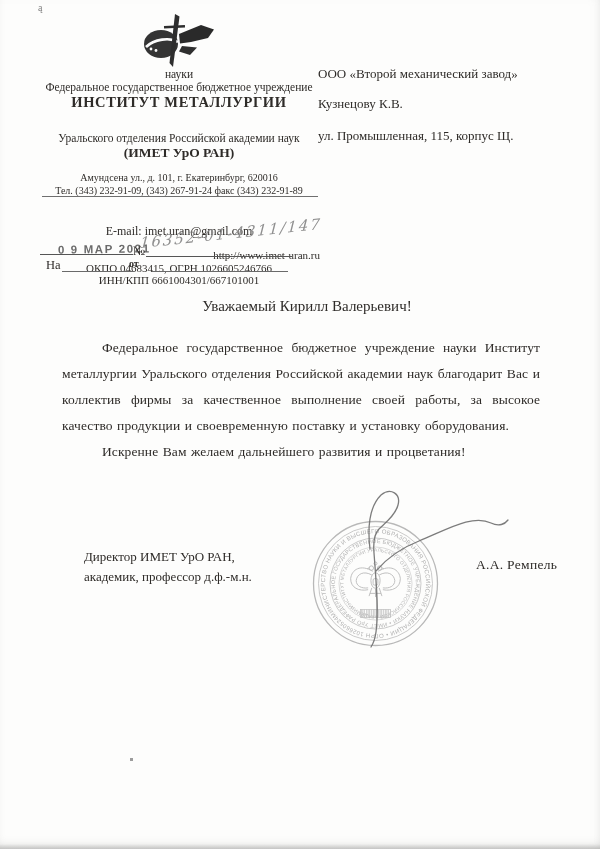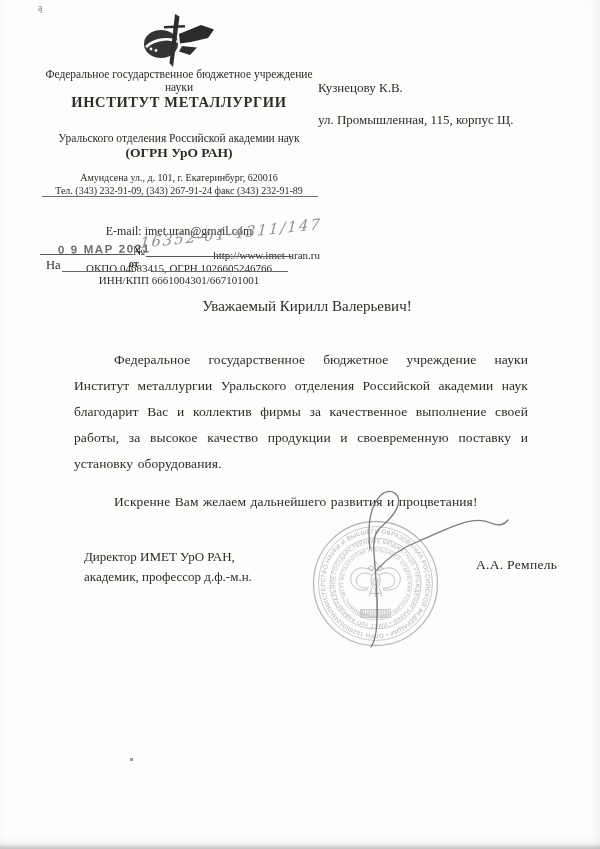--- a/index.html
+++ b/index.html
@@ -33,21 +33,21 @@
   .handwritten{left:140px;top:234px;font-family:"DejaVu Serif",serif;font-style:italic;font-size:15px;color:#8f8f8f;letter-spacing:2px;white-space:nowrap;transform:rotate(-6deg) skewX(-10deg);transform-origin:left center;}
   .na-label{left:46px;top:258px;font-size:12.5px;}
   .na-line{left:62px;top:271px;width:72px;border-bottom:1.1px solid #6a6a6a;}
   .ot-label{left:129px;top:258px;font-size:10px;font-weight:bold;}
   .ot-line{left:152px;top:271px;width:136px;border-bottom:1.1px solid #6a6a6a;}
   .recipient{left:318px;top:66px;width:252px;font-size:13px;line-height:16px;}
   .recipient .gap-s{height:14px;}
   .recipient .gap-m{height:16px;}
   .salutation{left:72px;top:298px;width:470px;text-align:center;font-size:15px;}
   .body-text{left:62px;top:335px;width:478px;}
-  .body-text p{margin:12px;font-size:13.5px;line-height:26px;text-align:justify;text-indent:40px;letter-spacing:.1px;word-spacing:1px;}
+  .body-text p{margin:0;font-size:13.5px;line-height:26px;text-align:justify;text-indent:40px;letter-spacing:.1px;word-spacing:1px;}
   .body-text p.closing{text-align:left;}
   .signer{left:84px;top:547px;font-size:13px;line-height:20px;}
   .signer-name{left:476px;top:557px;font-size:13.5px;letter-spacing:.3px;}
   .seal{left:312px;top:520px;width:127px;height:127px;opacity:.92;}
   .sig-overlay{left:0;top:0;width:600px;height:849px;pointer-events:none;}
   .speck{left:130px;top:758px;width:3px;height:3px;background:#5c5c5c;opacity:.6;}
   .bottom-band{left:0;bottom:0;width:600px;height:5px;background:linear-gradient(to top,rgba(150,150,148,.35),rgba(150,150,148,0));}
 </style>
 </head>
 <body>
@@ -61,25 +61,25 @@
     <path d="M 12,34 C 20,26 36,24 44,29" stroke="#fafafa" stroke-width="2.6" fill="none"></path>
     <circle cx="17" cy="36" r="1.4" fill="#fafafa"></circle>
     <circle cx="22" cy="37.5" r="1.4" fill="#fafafa"></circle>
     <path d="M 41,1 L 45.5,3.5 L 39,54 L 35.5,50 Z" fill="#2e2e2e"></path>
     <rect x="30" y="12.5" width="21" height="2.6" fill="#2e2e2e" transform="rotate(-3 40 14)"></rect>
     <path d="M 45,21 L 67,12 L 80,16.5 L 74,25 L 57,29 L 46,30.5 Z" fill="#2a2a2a"></path>
     <path d="M 48,33 L 63,34.5 L 56,42 L 45,38.5 Z" fill="#2f2f2f"></path>
   </svg>
 
   <div class="abs lh">
+    <div class="orgtype">науки</div>
     <div class="orgtype">Федеральное государственное бюджетное учреждение</div>
-    <div class="orgtype">науки</div>
     <div class="institute">ИНСТИТУТ МЕТАЛЛУРГИИ</div>
     <div class="branch">Уральского отделения Российской академии наук</div>
-    <div class="short">(ОГРН УрО РАН)</div>
+    <div class="short">(ИМЕТ УрО РАН)</div>
     <div class="addr">Амундсена ул., д. 101, г. Екатеринбург,  620016</div>
     <div class="phones">Тел. (343) 232-91-09, (343) 267-91-24  факс (343) 232-91-89</div>
     <div class="email">E-mail: imet.uran@gmail.com</div>
     <div class="website">http://www.imet-uran.ru</div>
     <div class="okpo">ОКПО  04683415, ОГРН 1026605246766</div>
     <div class="inn">ИНН/КПП 6661004301/667101001</div>
   </div>
 
   <div class="abs divider"></div>
 
@@ -88,20 +88,21 @@
   <div class="abs num-sign">№</div>
   <div class="abs num-line"></div>
   <div class="abs handwritten">16352-01-4311/147</div>
 
   <div class="abs na-label">На</div>
   <div class="abs na-line"></div>
   <div class="abs ot-label">от</div>
   <div class="abs ot-line"></div>
 
   <div class="abs recipient">
+    <div>ООО «Второй механический завод»</div>
     <div class="gap-s"></div>
     <div>Кузнецову К.В.</div>
     <div class="gap-m"></div>
     <div>ул. Промышленная, 115, корпус Щ.</div>
   </div>
 
   <div class="abs salutation">Уважаемый Кирилл Валерьевич!</div>
   <div class="abs body-text">
     <p>Федеральное государственное бюджетное учреждение науки Институт металлургии Уральского отделения Российской академии наук благодарит Вас и коллектив фирмы за качественное выполнение своей работы, за высокое качество продукции и своевременную поставку и установку  оборудования.</p>
     <p class="closing">Искренне Вам желаем дальнейшего развития и процветания!</p>

